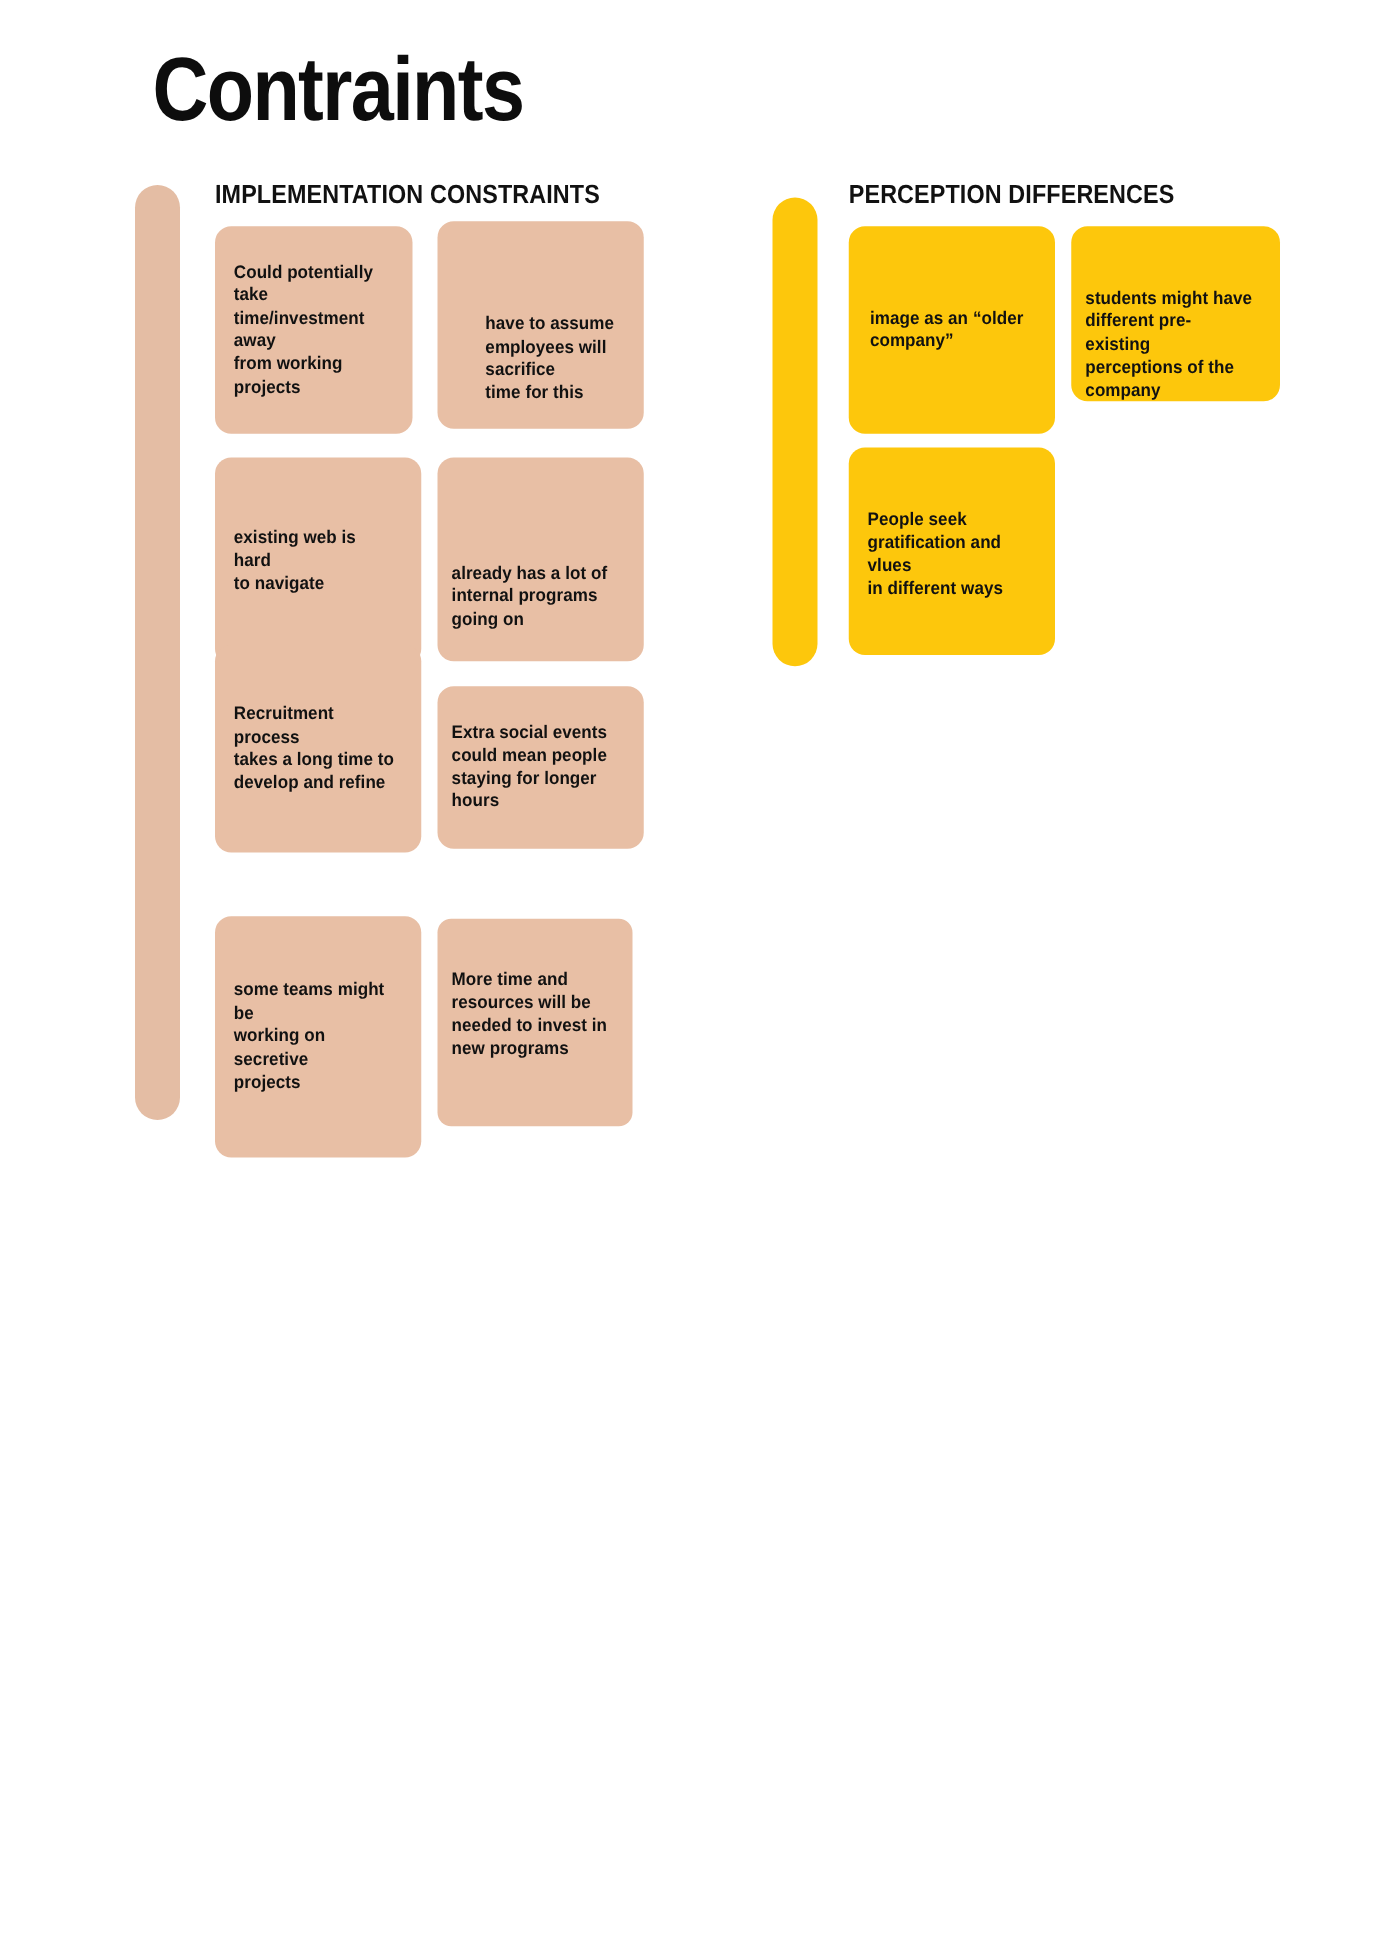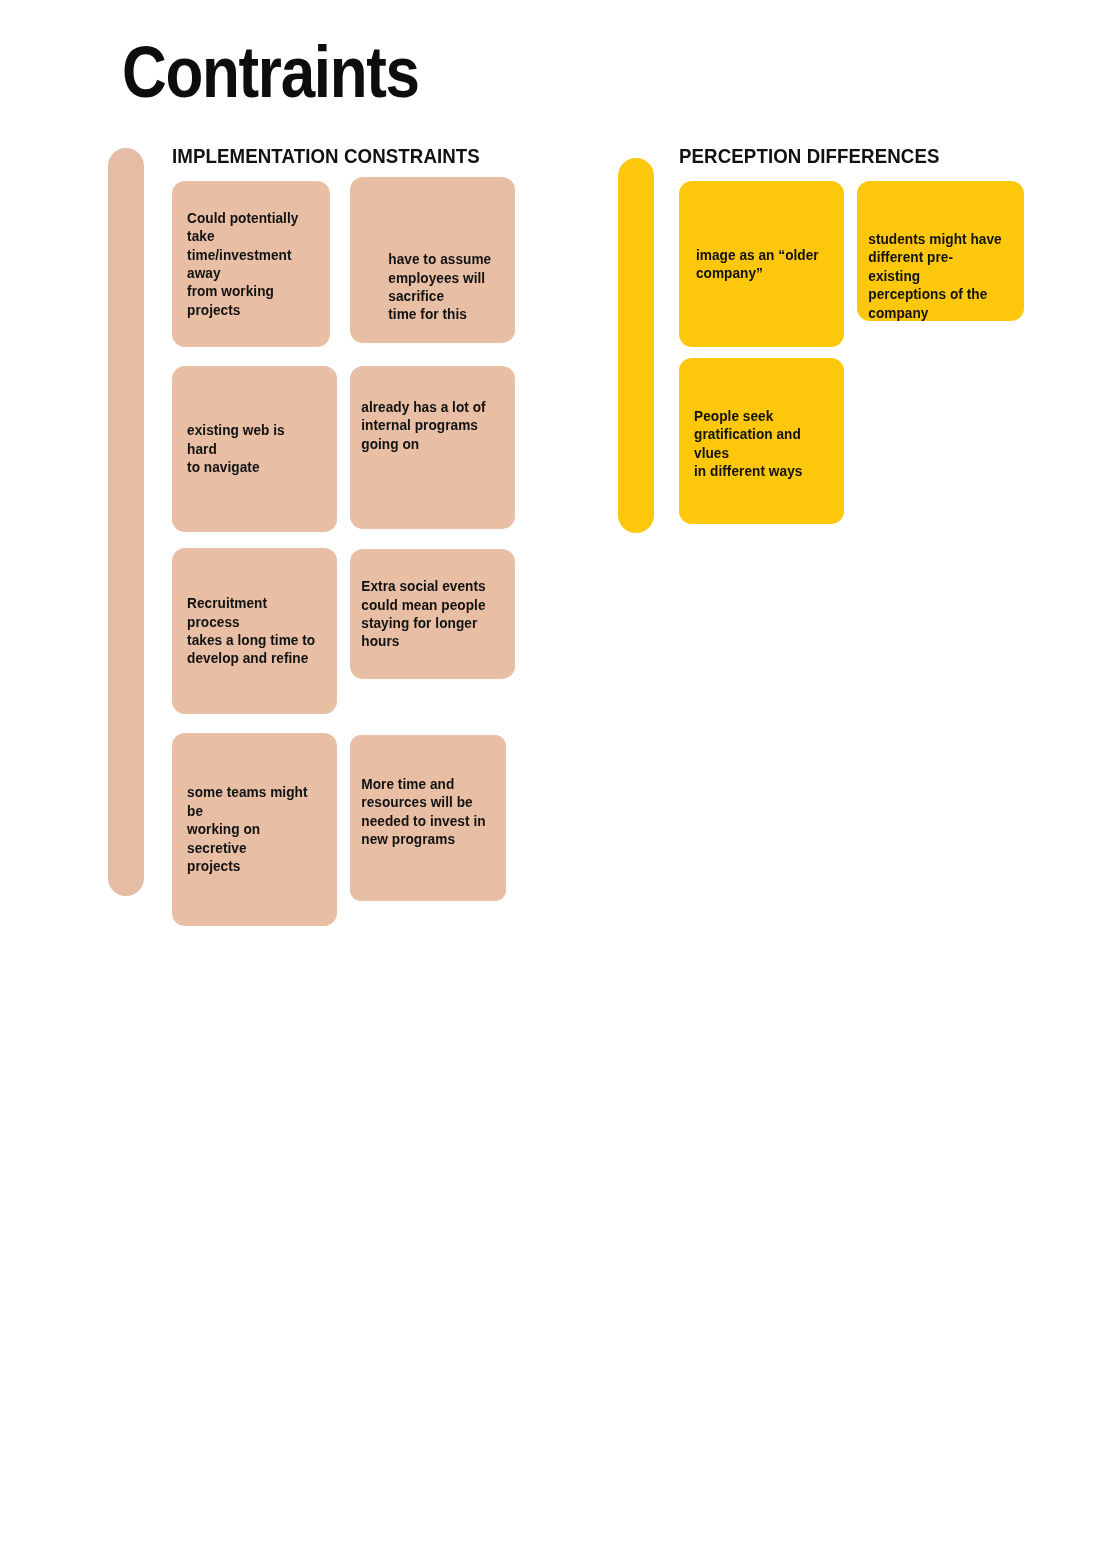--- a/index.html
+++ b/index.html
@@ -102,39 +102,39 @@
     <div class="col-a">
       <div class="card peach" style="left:172px; top:181px; width:158px; height:166px;">
         <div class="card-text">Could potentially take
 time/investment away
 from working projects</div>
       </div>
       <div class="card peach" style="left:172px; top:366px; width:165px; height:166px;">
         <div class="card-text">existing web is hard
 to navigate</div>
       </div>
-      <div class="card peach" style="left:172px; top:548px; width:165px; height:166px;">
+      <div class="card peach" style="left:172px; top:516px; width:165px; height:166px;">
         <div class="card-text">Recruitment process
 takes a long time to
 develop and refine</div>
       </div>
       <div class="card peach" style="left:172px; top:733px; width:165px; height:193px;">
         <div class="card-text">some teams might be
 working on secretive
 projects</div>
       </div>
     </div>
 
     <div class="col-b">
       <div class="card peach" style="left:350px; top:177px; width:165px; height:166px; justify-content:center; padding-top:54px;padding-left:27px;">
         <div class="card-text">have to assume
 employees will sacrifice
 time for this</div>
       </div>
-      <div class="card peach" style="left:350px; top:366px; width:165px; height:163px; justify-content:flex-start; padding-top:32px;">
+      <div class="card peach" style="left:350px; top:366px; width:165px; height:163px; justify-content:flex-start; padding-top:84px;">
         <div class="card-text">already has a lot of
 internal programs
 going on</div>
       </div>
       <div class="card peach" style="left:350px; top:549px; width:165px; height:130px;">
         <div class="card-text">Extra social events
 could mean people
 staying for longer hours</div>
       </div>
       <div class="card peach" style="left:350px; top:735px; width:156px; height:166px; justify-content:flex-start; padding-top:40px;border-radius:11px;">

